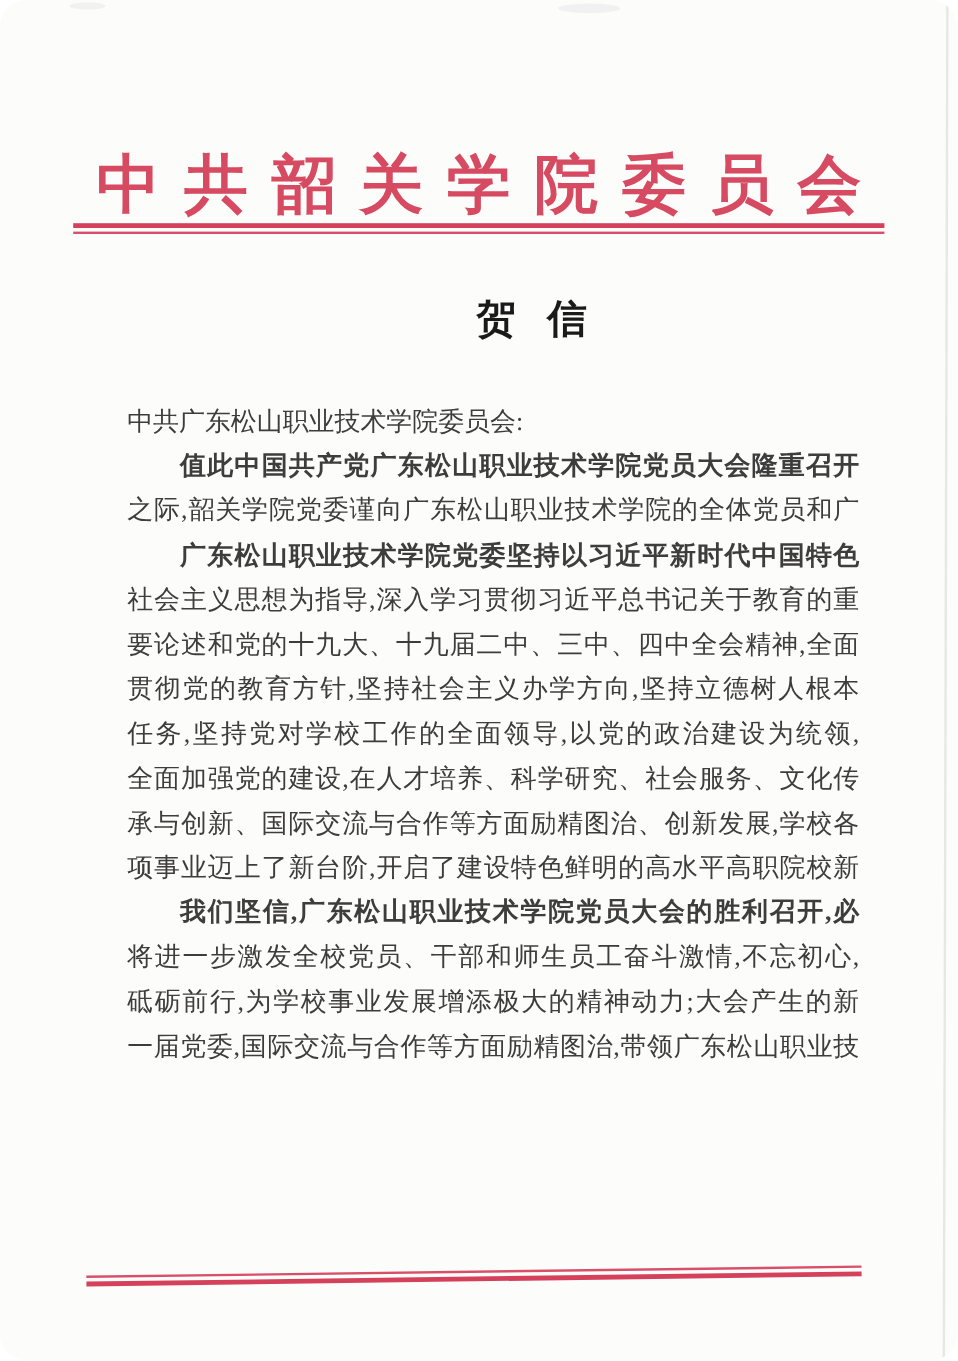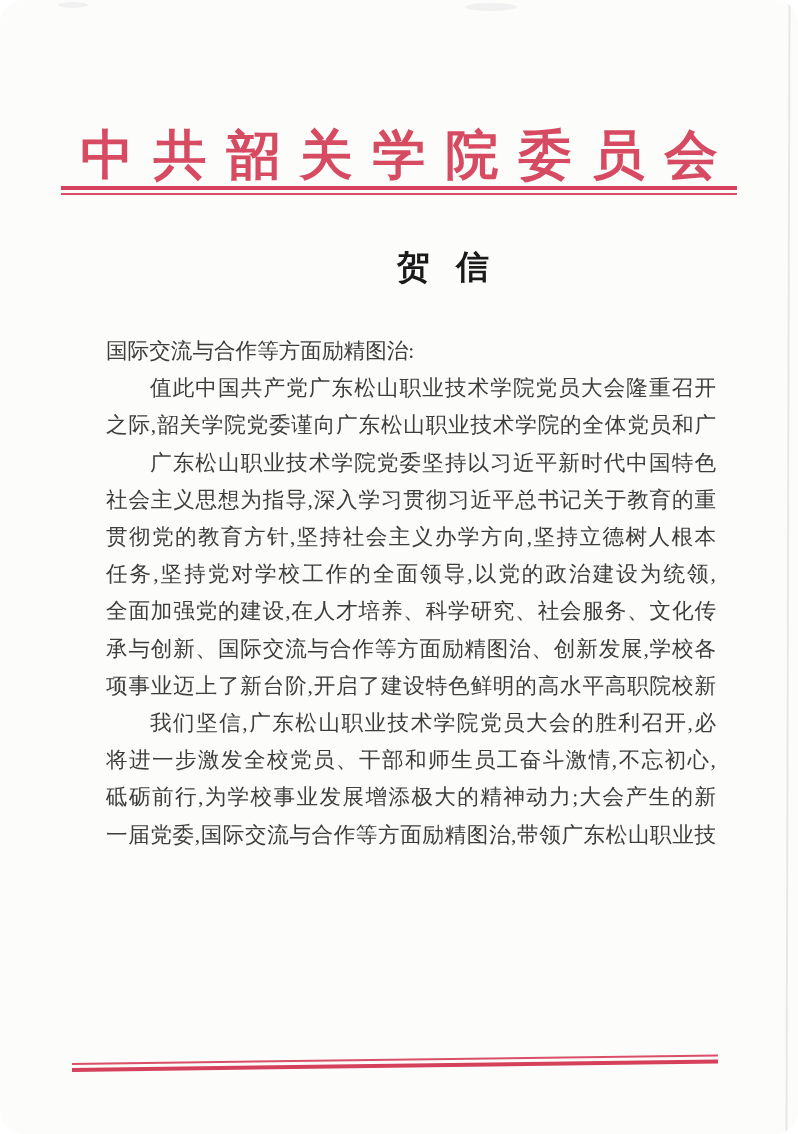--- a/index.html
+++ b/index.html
@@ -94,20 +94,21 @@
   .line {
     white-space: nowrap;
   }
   .line.fill {
     text-align: justify;
     text-align-last: justify;
     white-space: normal;
   }
   .line.indent {
     text-indent: 44px;
+    font-weight: bold;
   }
 
   
   .rule-bottom {
     position: absolute;
     top: 1063px;
     left: 72px;
     width: 646px;
     transform: rotate(-0.75deg);
     transform-origin: left center;
@@ -129,25 +130,26 @@
 
   <div class="rule-top">
     <div class="thick"></div>
     <div class="gap"></div>
     <div class="thin"></div>
   </div>
 
   <div class="doc-title">贺信</div>
 
   <div class="body-text">
-    <div class="line">国际交流与合作等方面励精图治:</div>
+    <div class="line">中共广东松山职业技术学院委员会:</div>
     <div class="line indent fill">值此中国共产党广东松山职业技术学院党员大会隆重召开</div>
     <div class="line fill">之际,韶关学院党委谨向广东松山职业技术学院的全体党员和广</div>
     <div class="line indent fill">广东松山职业技术学院党委坚持以习近平新时代中国特色</div>
     <div class="line fill">社会主义思想为指导,深入学习贯彻习近平总书记关于教育的重</div>
+    <div class="line fill">要论述和党的十九大、十九届二中、三中、四中全会精神,全面</div>
     <div class="line fill">贯彻党的教育方针,坚持社会主义办学方向,坚持立德树人根本</div>
     <div class="line fill">任务,坚持党对学校工作的全面领导,以党的政治建设为统领,</div>
     <div class="line fill">全面加强党的建设,在人才培养、科学研究、社会服务、文化传</div>
     <div class="line fill">承与创新、国际交流与合作等方面励精图治、创新发展,学校各</div>
     <div class="line fill">项事业迈上了新台阶,开启了建设特色鲜明的高水平高职院校新</div>
     <div class="line indent fill">我们坚信,广东松山职业技术学院党员大会的胜利召开,必</div>
     <div class="line fill">将进一步激发全校党员、干部和师生员工奋斗激情,不忘初心,</div>
     <div class="line fill">砥砺前行,为学校事业发展增添极大的精神动力;大会产生的新</div>
     <div class="line fill">一届党委,国际交流与合作等方面励精图治,带领广东松山职业技</div>
   </div>

